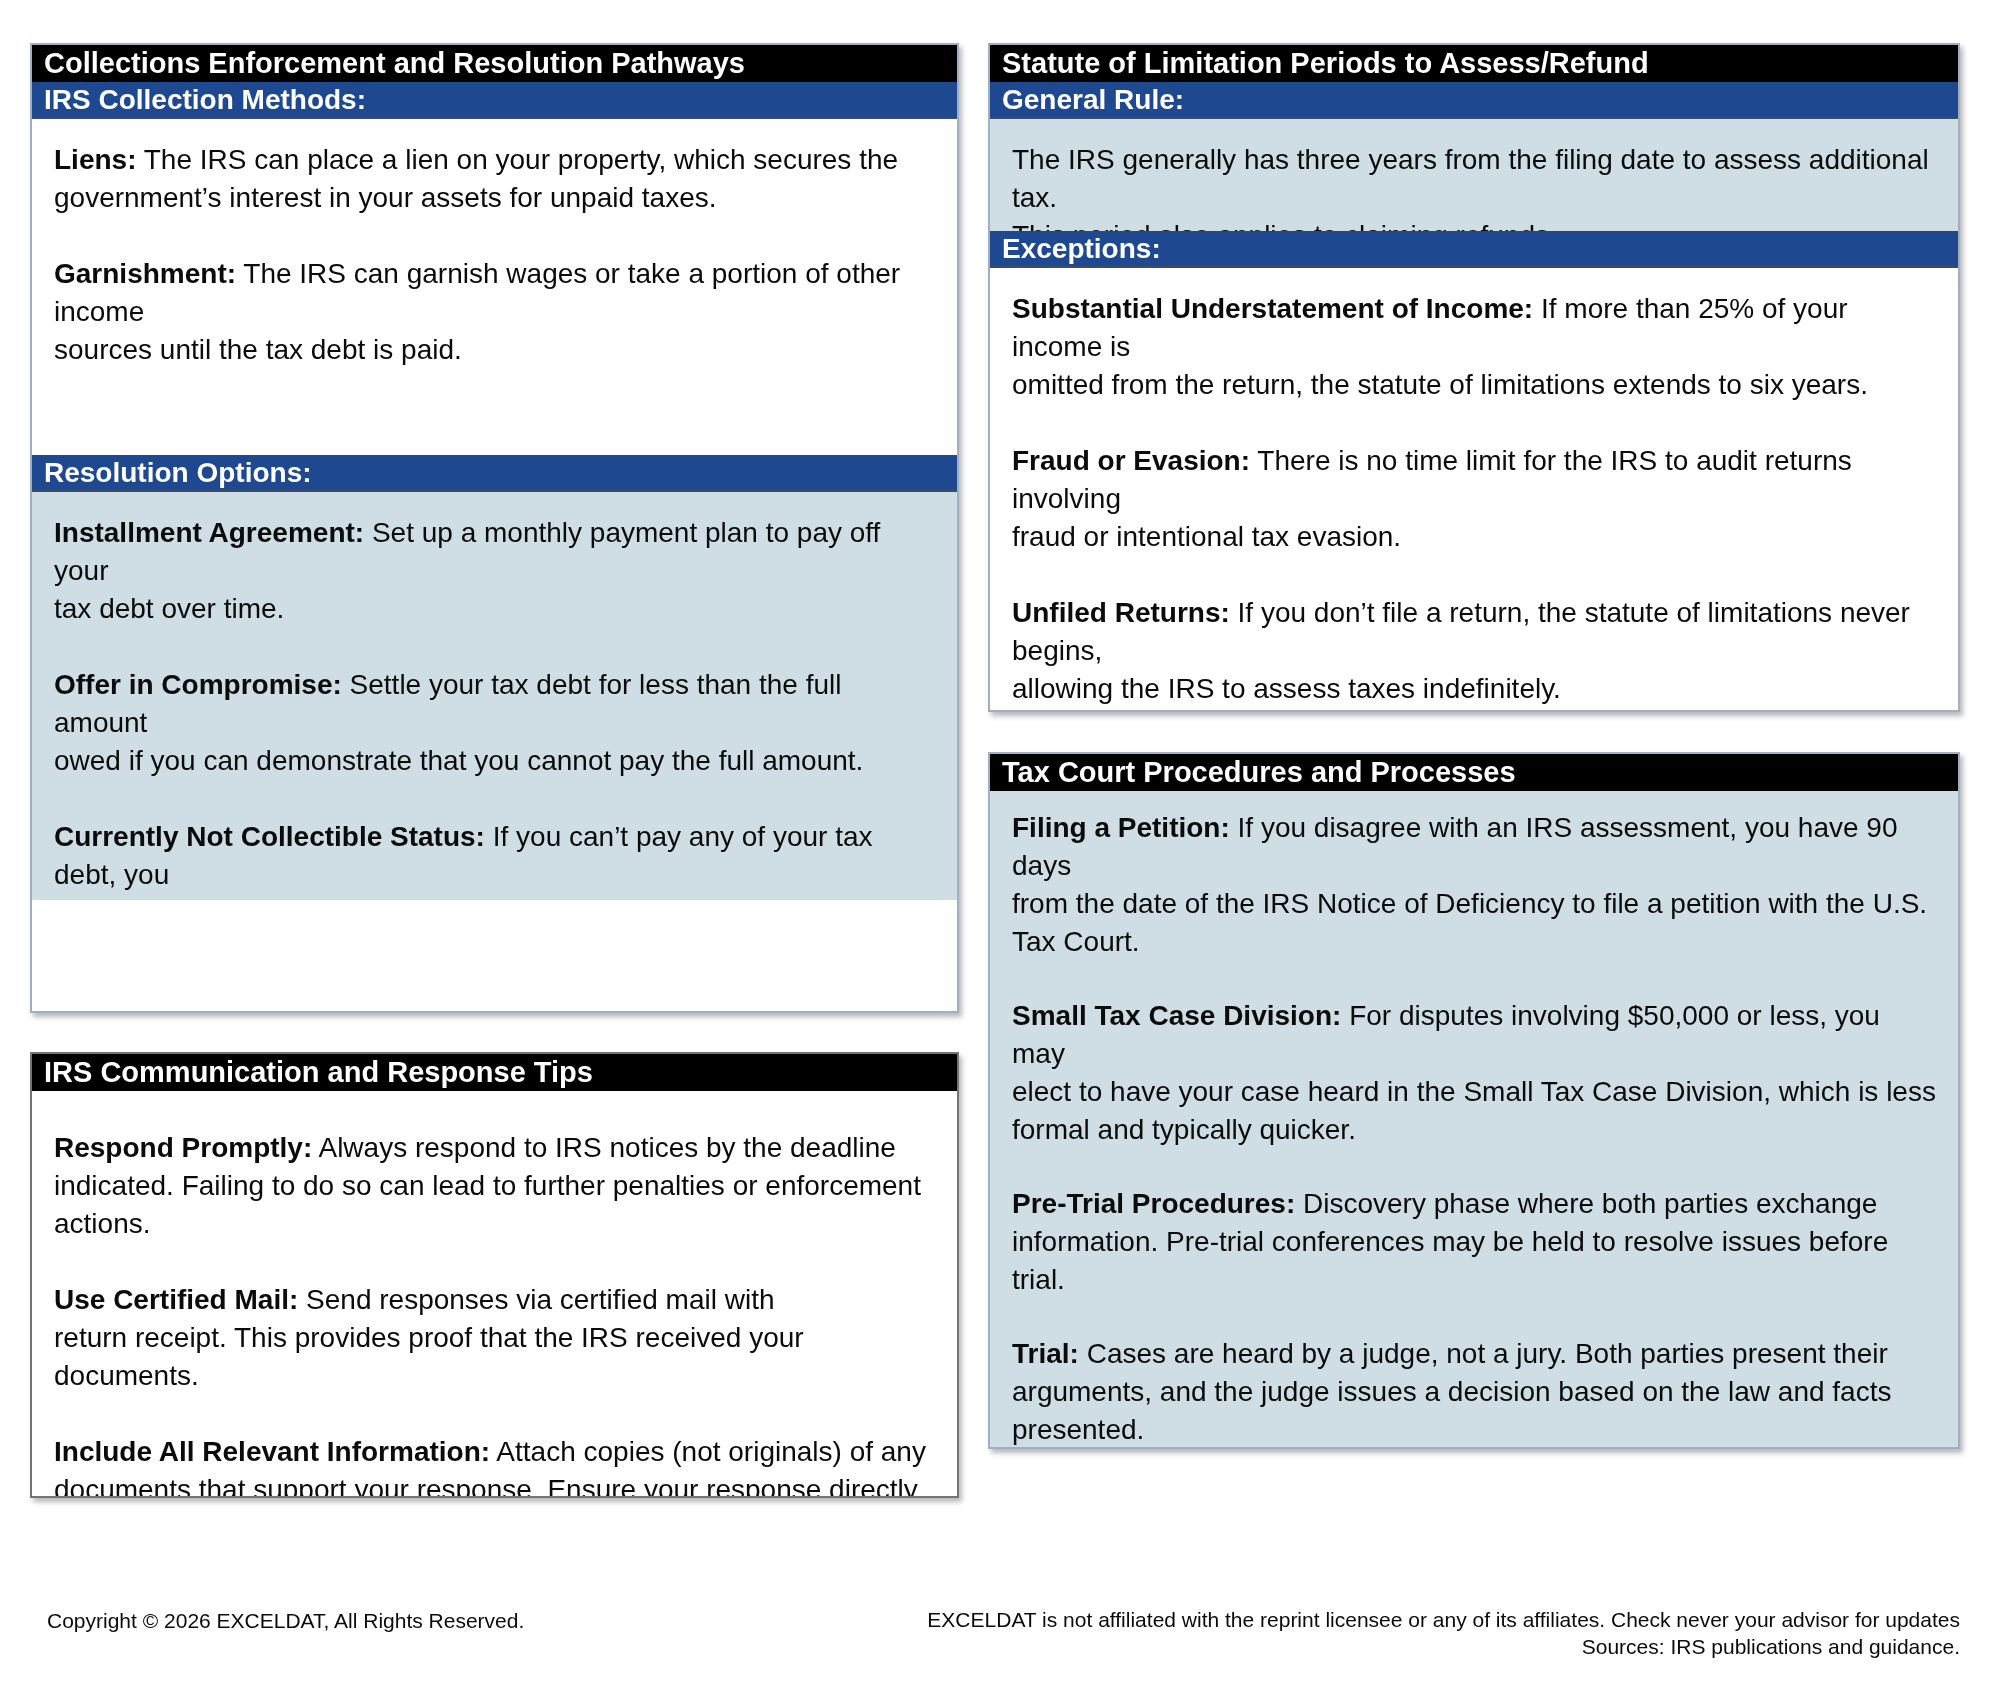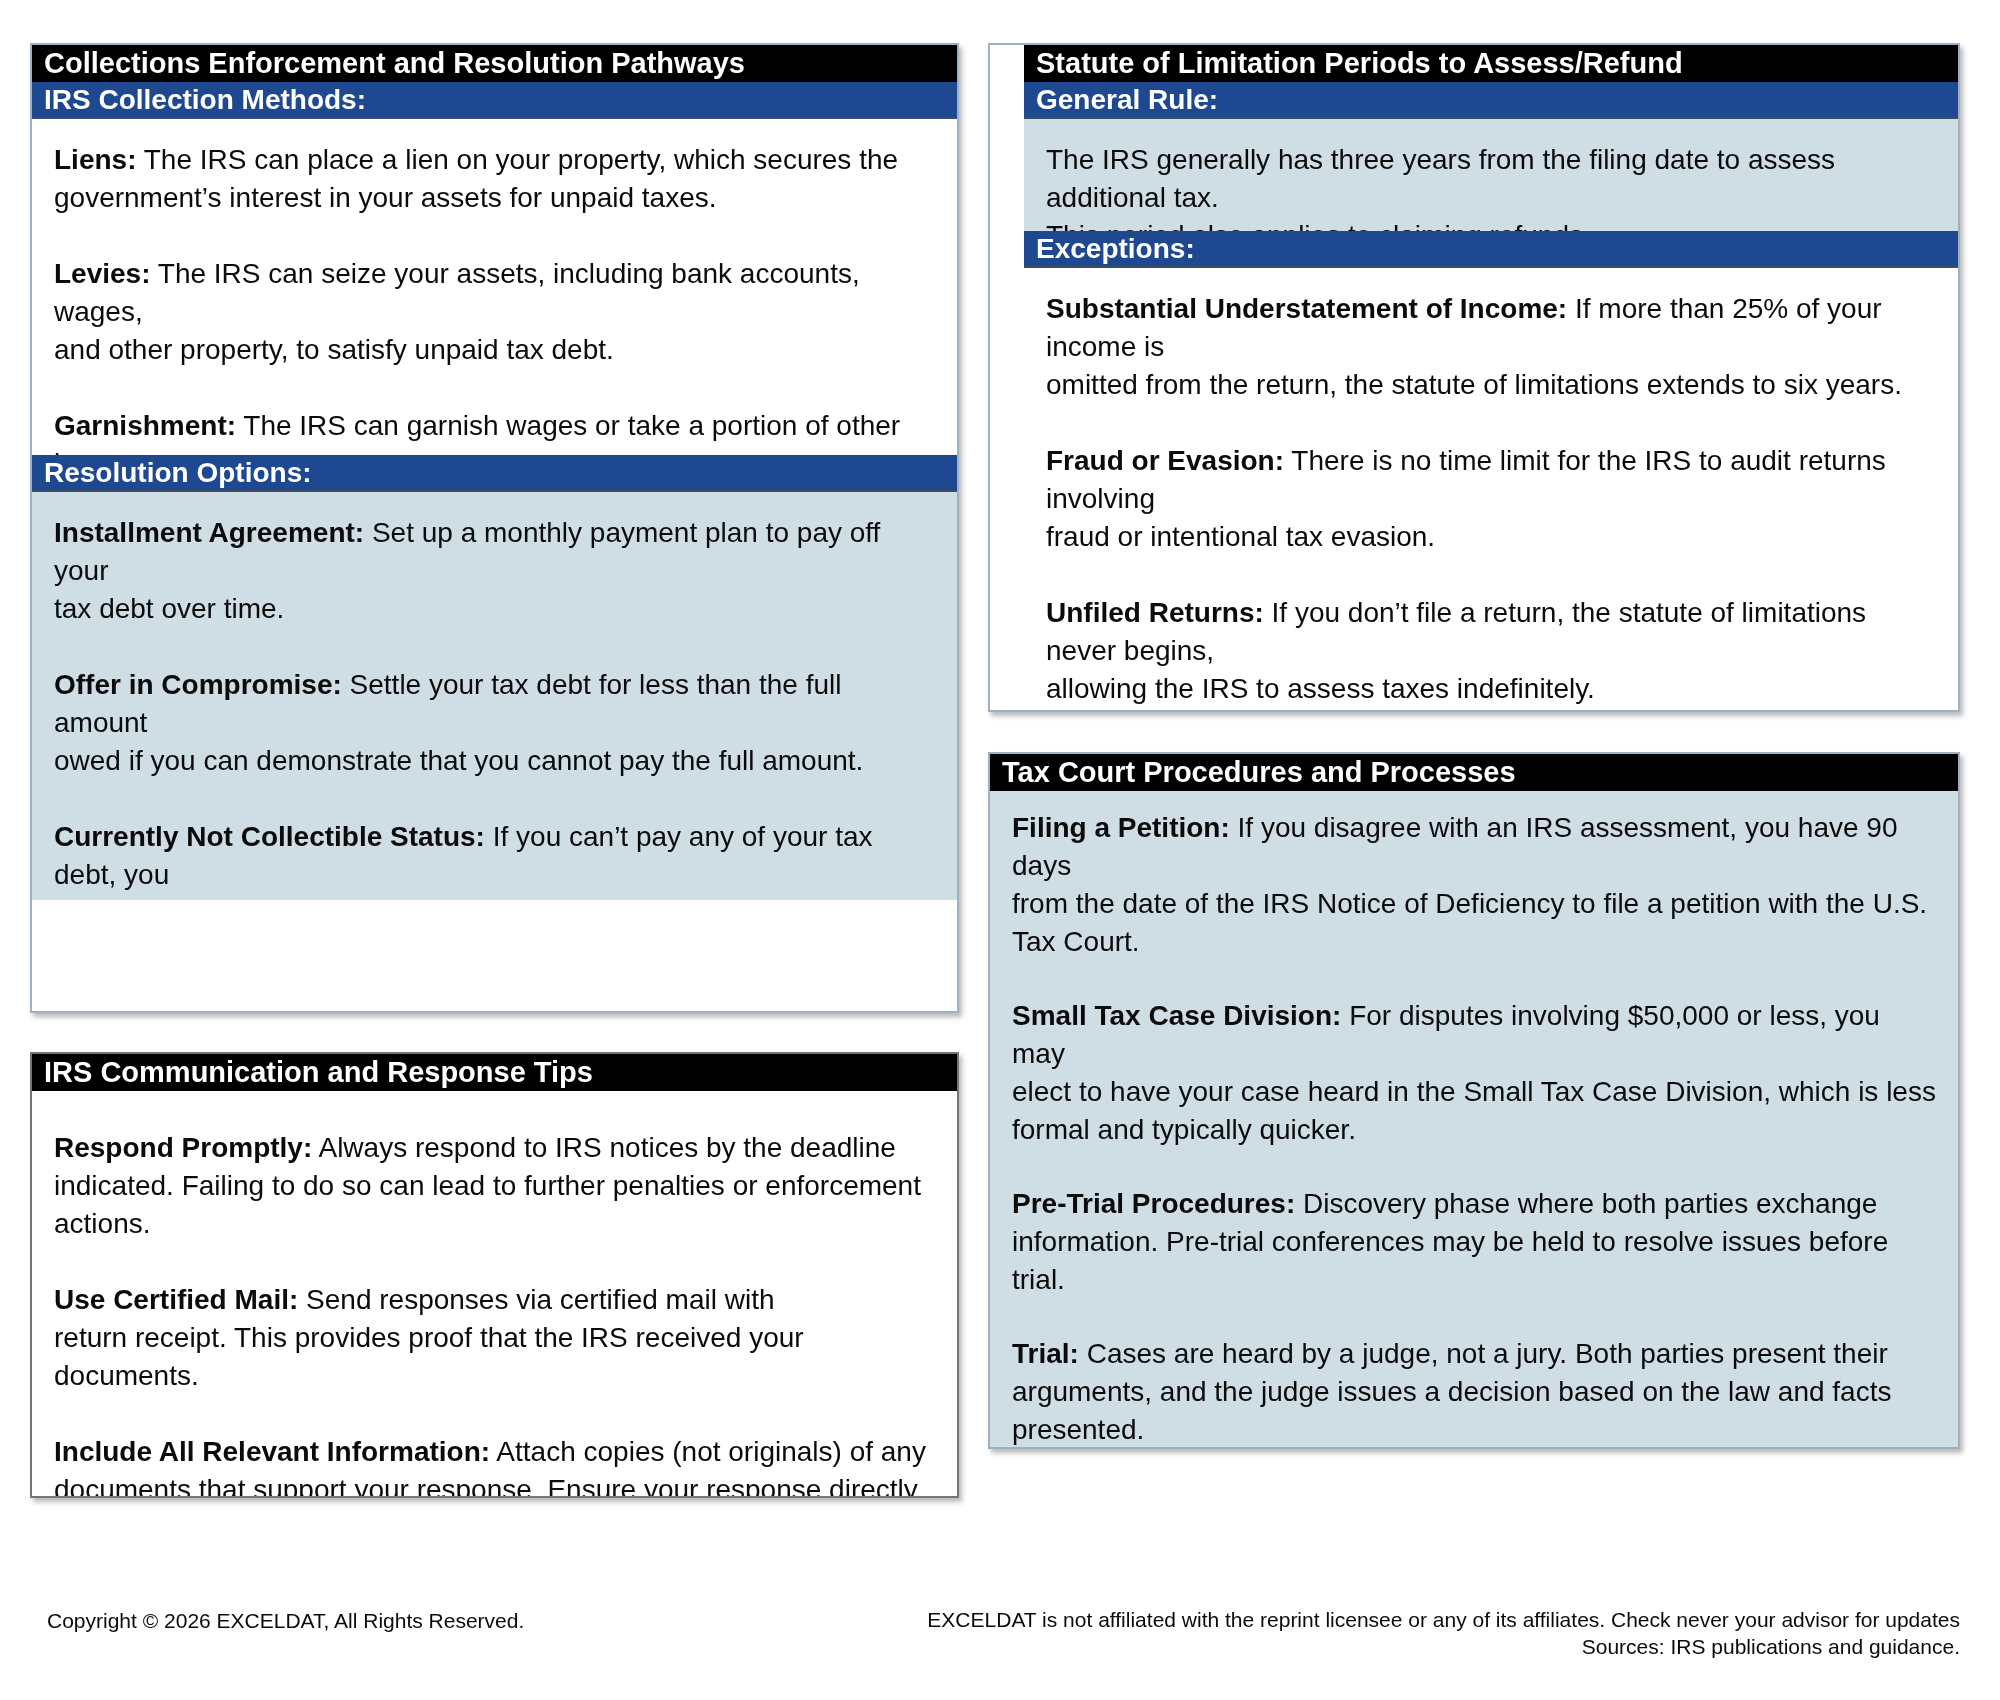--- a/index.html
+++ b/index.html
@@ -81,22 +81,20 @@
 <body>
 
 <div class="page">
 
   <section class="panel" style="left:30px; top:43px; width:929px; height:970px;">
     <div class="hdr-black">Collections Enforcement and Resolution Pathways</div>
     <div class="hdr-blue">IRS Collection Methods:</div>
     <div class="sec" style="height:336px;">
       <p class="item"><b>Liens:</b> <span>The IRS can place a lien on your property, which secures the
 government’s interest in your assets for unpaid taxes.</span></p>
-      <p class="item"><b>Levies:</b> <span>The IRS can seize your assets, including bank accounts, wages,
-and other property, to satisfy unpaid tax debt.</span></p>
       <p class="item"><b>Garnishment:</b> <span>The IRS can garnish wages or take a portion of other income
 sources until the tax debt is paid.</span></p>
     </div>
     <div class="hdr-blue">Resolution Options:</div>
     <div class="sec sec-tint" style="height:408px;">
       <p class="item"><b>Installment Agreement:</b> <span>Set up a monthly payment plan to pay off your
 tax debt over time.</span></p>
       <p class="item"><b>Offer in Compromise:</b> <span>Settle your tax debt for less than the full amount
 owed if you can demonstrate that you cannot pay the full amount.</span></p>
       <p class="item"><b>Currently Not Collectible Status:</b> <span>If you can’t pay any of your tax debt, you
@@ -115,21 +113,21 @@
 indicated. Failing to do so can lead to further penalties or enforcement
 actions.</span></p>
       <p class="item"><b>Use Certified Mail:</b> <span>Send responses via certified mail with
 return receipt. This provides proof that the IRS received your documents.</span></p>
       <p class="item"><b>Include All Relevant Information:</b> <span>Attach copies (not originals) of any
 documents that support your response. Ensure your response directly
 addresses the IRS’s questions or concerns.</span></p>
     </div>
   </section>
 
-  <section class="panel" style="left:988px; top:43px; width:972px; height:669px;padding-left:34px;">
+  <section class="panel" style="left:988px; top:43px; width:972px; height:669px;">
     <div class="hdr-black">Statute of Limitation Periods to Assess/Refund</div>
     <div class="hdr-blue">General Rule:</div>
     <div class="sec sec-tint" style="height:112px;">
       <p class="item"><span>The IRS generally has three years from the filing date to assess additional tax.
 This period also applies to claiming refunds.</span></p>
     </div>
     <div class="hdr-blue">Exceptions:</div>
     <div class="sec" style="height:444px;">
       <p class="item"><b>Substantial Understatement of Income:</b> <span>If more than 25% of your income is
 omitted from the return, the statute of limitations extends to six years.</span></p>

